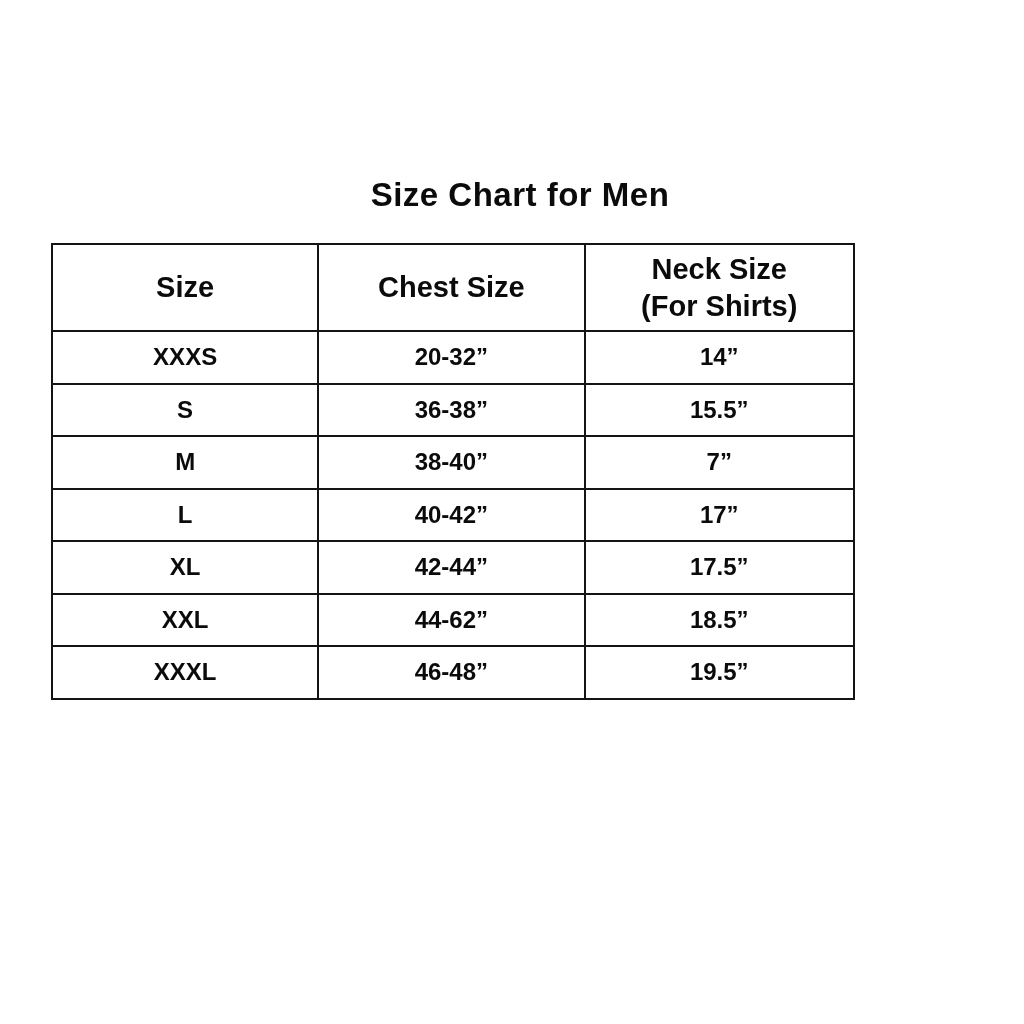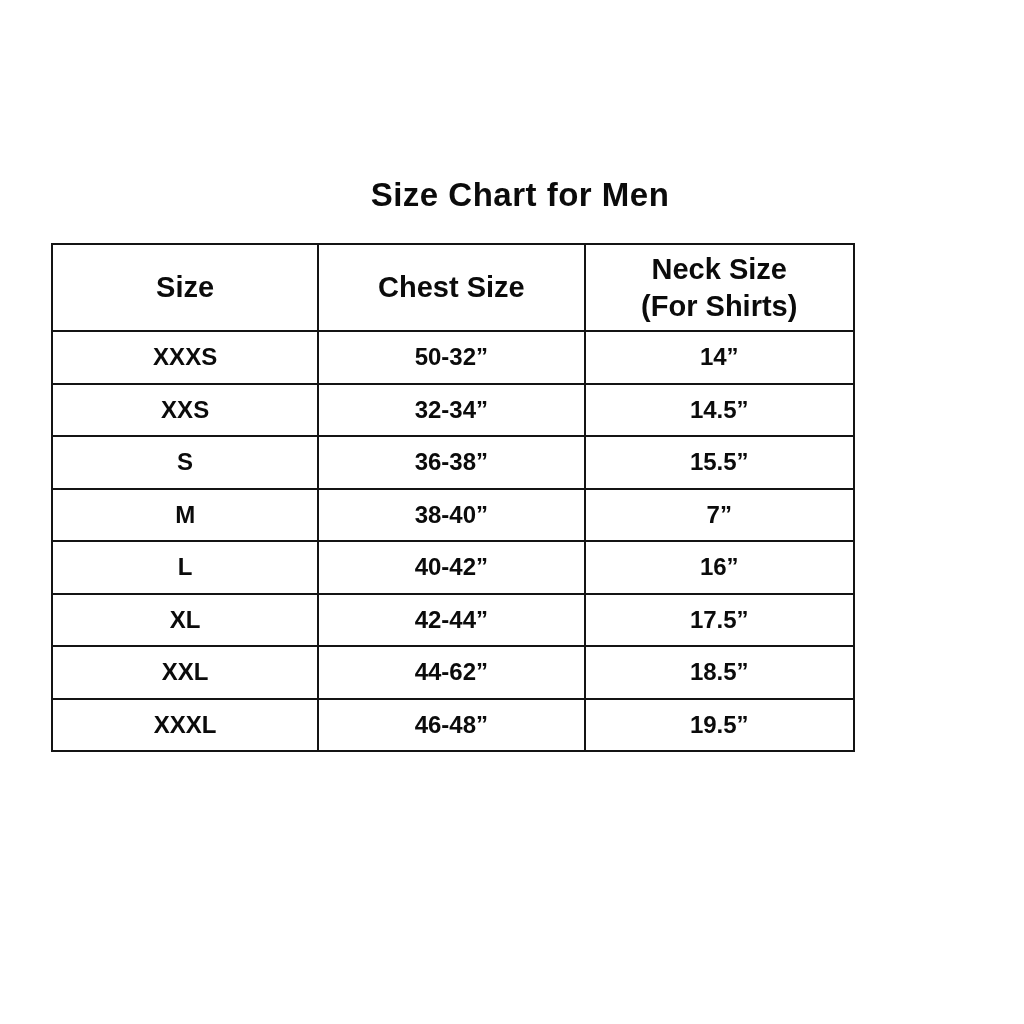--- a/index.html
+++ b/index.html
@@ -81,42 +81,37 @@
         </th>
         <th>
           <span>Neck Size</span><br>
           <span>(For Shirts)</span>
         </th>
       </tr>
     </thead>
     <tbody id="table-body">
         <tr>
           <td>XXXS</td>
-          <td>50-32”</td>
+          <td>20-32”</td>
           <td>14”</td>
-        </tr>
-        <tr>
-          <td>XXS</td>
-          <td>32-34”</td>
-          <td>14.5”</td>
         </tr>
         <tr>
           <td>S</td>
           <td>36-38”</td>
           <td>15.5”</td>
         </tr>
         <tr>
           <td>M</td>
           <td>38-40”</td>
           <td>7”</td>
         </tr>
         <tr>
           <td>L</td>
           <td>40-42”</td>
-          <td>16”</td>
+          <td>17”</td>
         </tr>
         <tr>
           <td>XL</td>
           <td>42-44”</td>
           <td>17.5”</td>
         </tr>
         <tr>
           <td>XXL</td>
           <td>44-62”</td>
           <td>18.5”</td>

